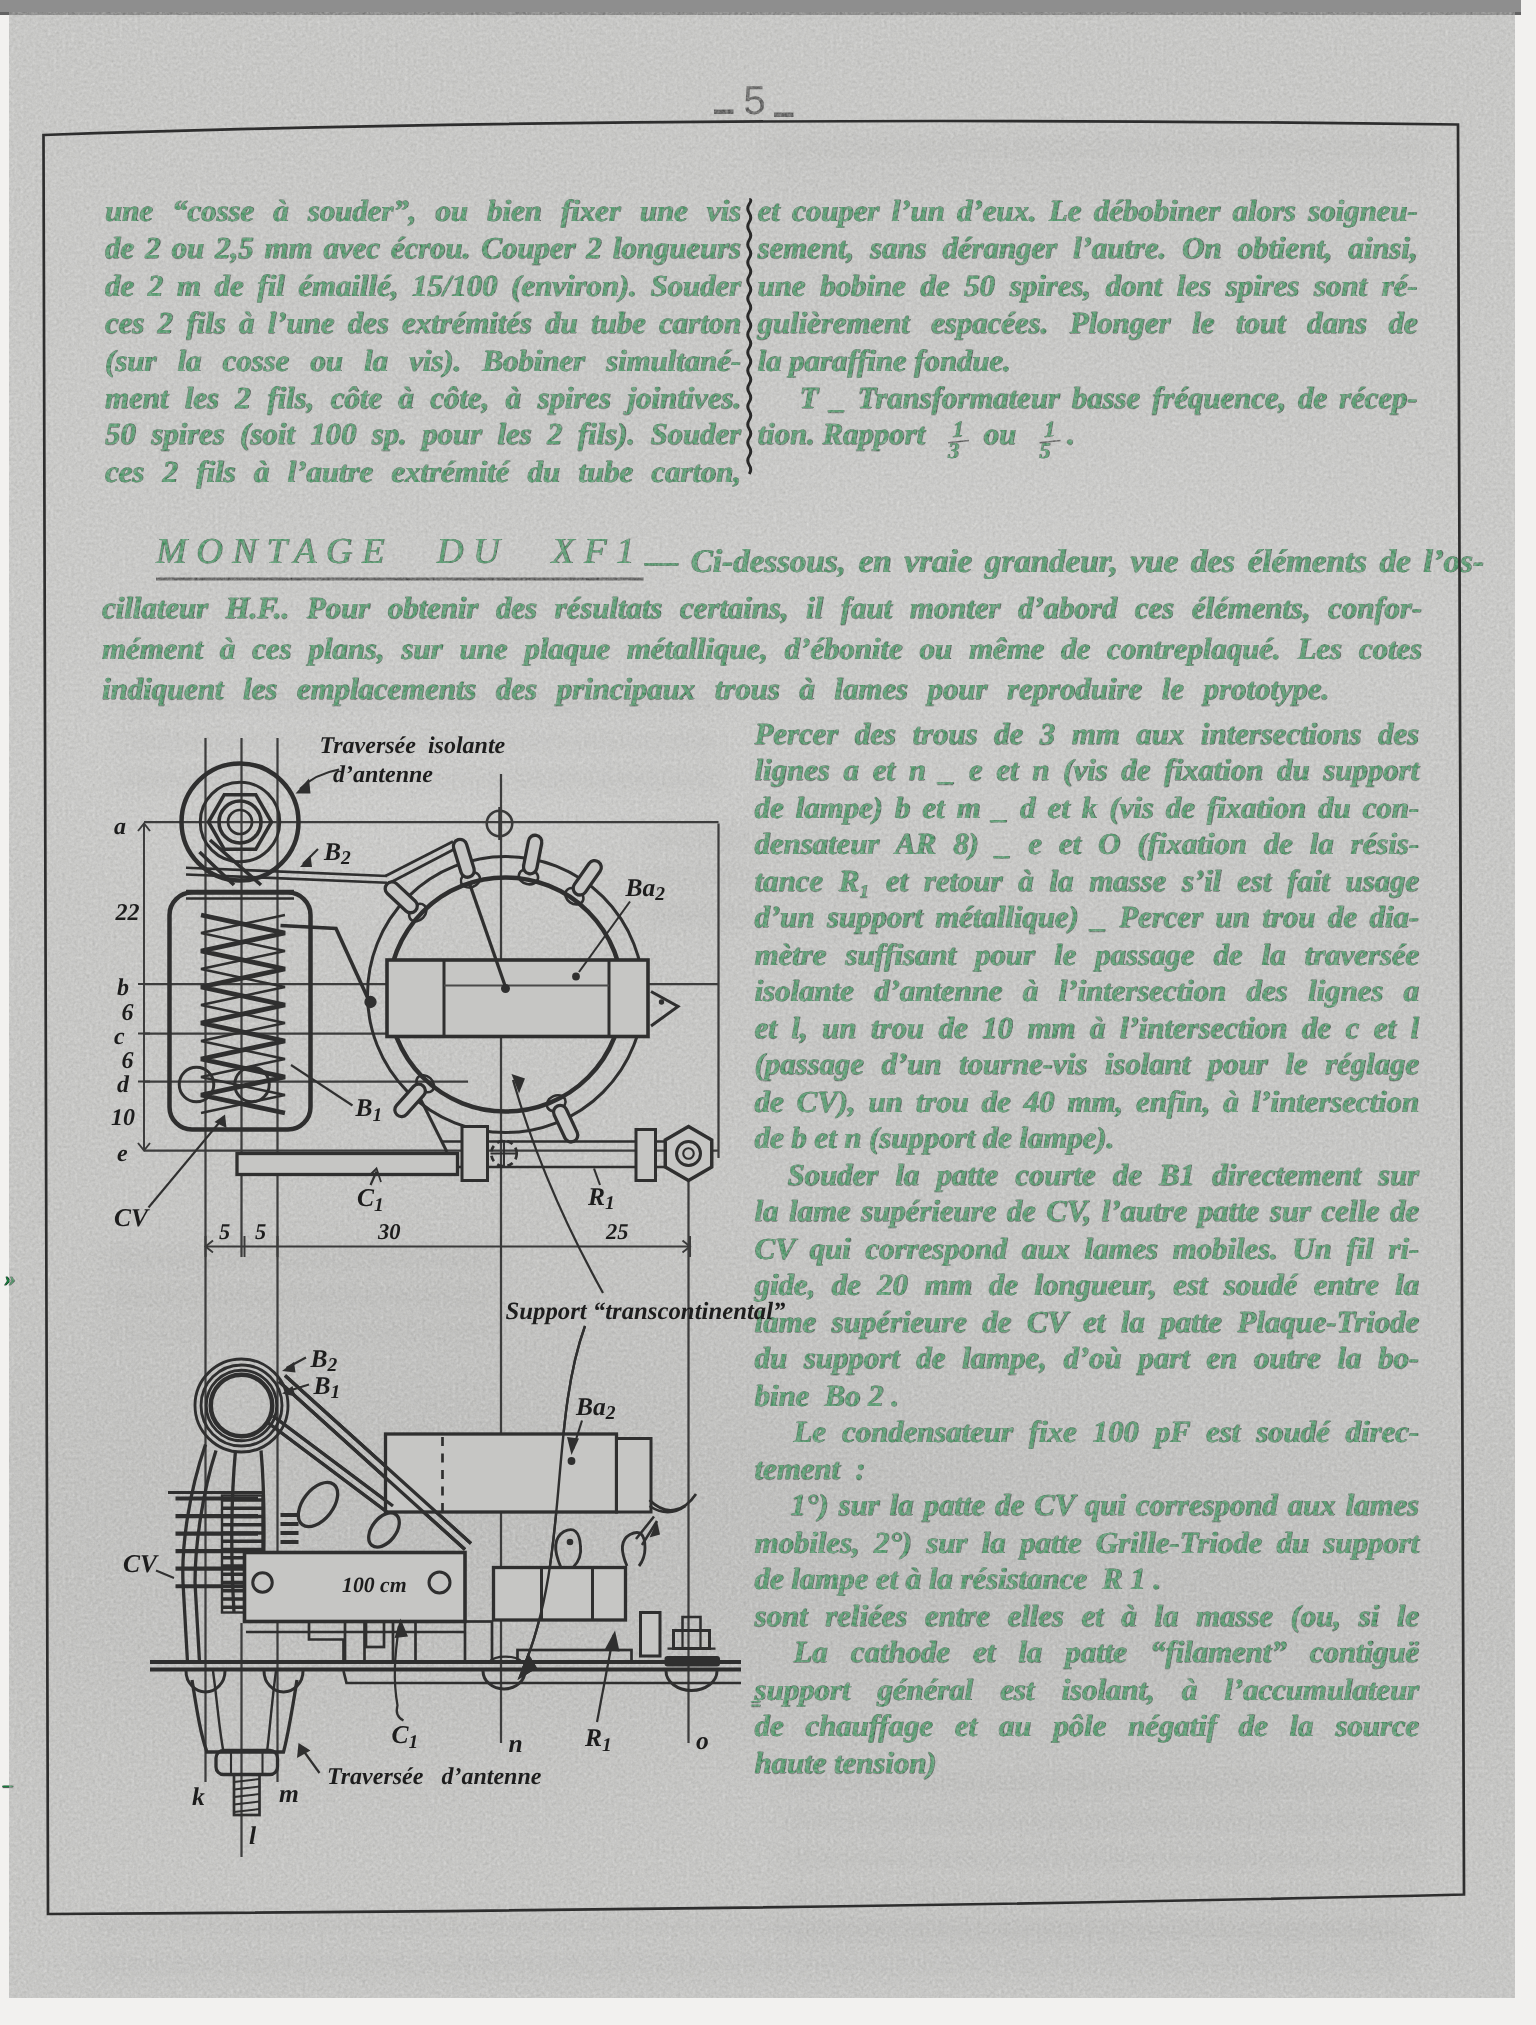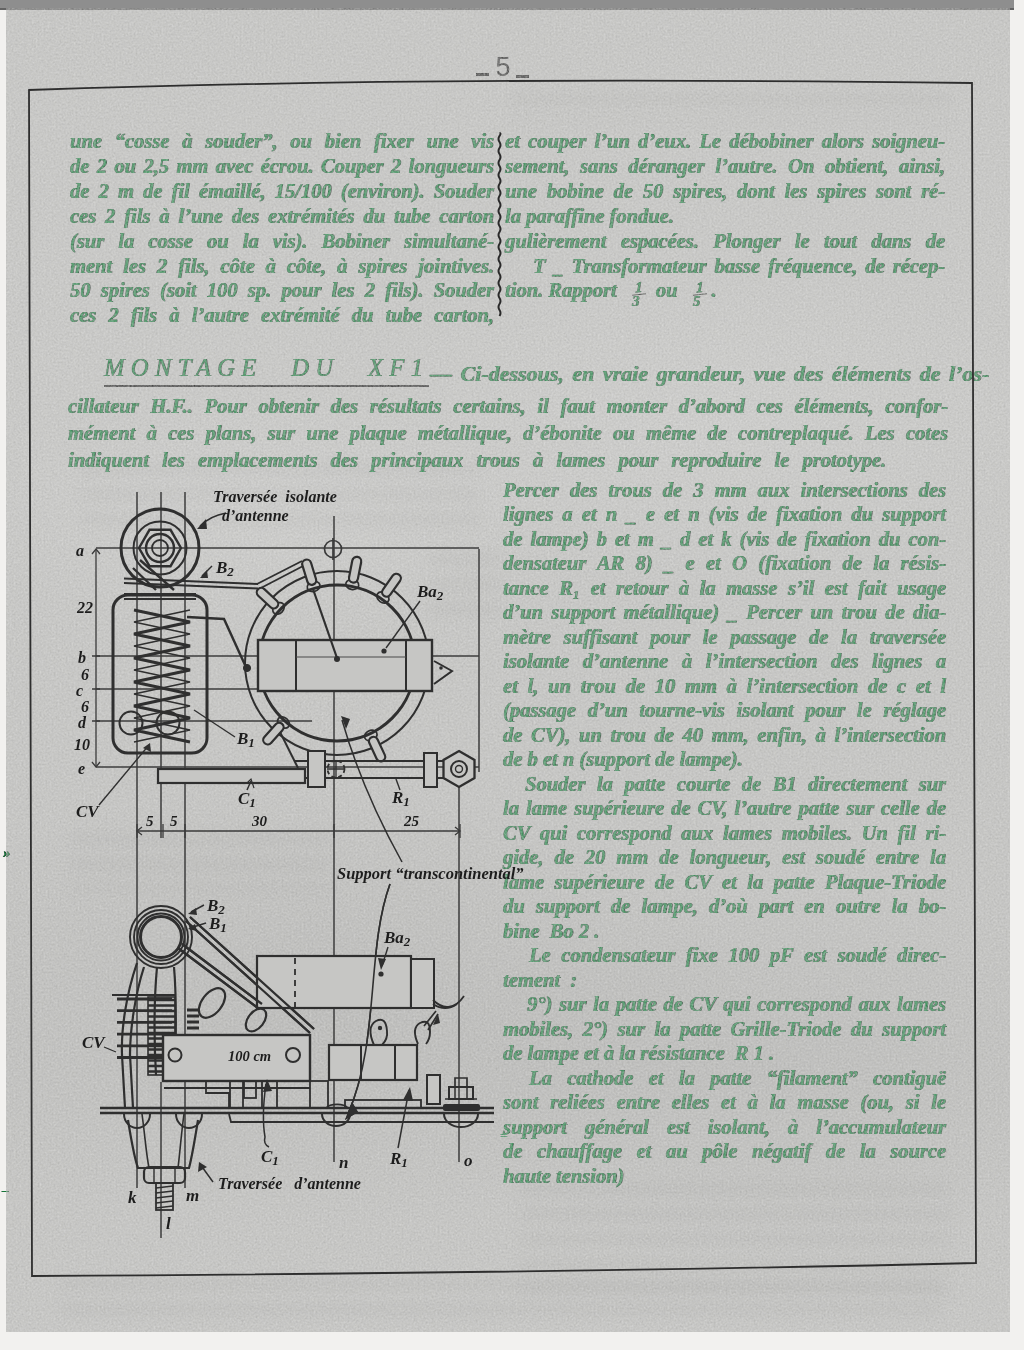--- a/index.html
+++ b/index.html
@@ -64,22 +64,22 @@
     <div>(sur la cosse ou la vis). Bobiner simultané-</div>
     <div>ment les 2 fils, côte à côte, à spires jointives.</div>
     <div>50 spires (soit 100 sp. pour les 2 fils). Souder</div>
     <div>ces 2 fils à l’autre extrémité du tube carton,</div>
   </div>
 
   <div class="hw jl" style="left:505px;top:129px;width:440px;font-size:20.5px;line-height:24.9px;">
     <div>et couper l’un d’eux. Le débobiner alors soigneu-</div>
     <div>sement, sans déranger l’autre. On obtient, ainsi,</div>
     <div>une bobine de 50 spires, dont les spires sont ré-</div>
+    <div>gulièrement espacées. Plonger le tout dans de</div>
     <div style="text-align-last:left;">la paraffine fondue.</div>
-    <div>gulièrement espacées. Plonger le tout dans de</div>
     <div style="text-indent:28px;">T _ Transformateur basse fréquence, de récep-</div>
     <div style="text-align-last:left;font-style:italic;">tion. Rapport &nbsp;&nbsp;<span class="fr"><span>1</span><span class="dn">3</span></span>&nbsp; ou &nbsp;&nbsp;<span class="fr"><span>1</span><span class="dn">5</span></span> .</div>
   </div>
 
   <div class="hw ln" style="left:104px;top:354px;font-size:24.5px;letter-spacing:6.4px;word-spacing:16px;border-bottom:2.5px solid #222;padding-bottom:3px;font-weight:normal;">MONTAGE&nbsp;DU&nbsp;XF1</div>
   <div class="hw ln" style="left:430px;top:361px;font-size:22px;word-spacing:3px;">— Ci-dessous, en vraie grandeur, vue des éléments de l’os-</div>
 
   <div class="hw jl" style="left:68px;top:393px;width:880px;font-size:20.5px;line-height:27px;">
     <div>cillateur H.F.. Pour obtenir des résultats certains, il faut monter d’abord ces éléments, confor-</div>
     <div>mément à ces plans, sur une plaque métallique, d’ébonite ou même de contreplaqué. Les cotes</div>
@@ -101,25 +101,25 @@
     <div style="text-align-last:left;font-family:Liberation Serif, serif;">de b et n (support de lampe).</div>
     <div style="text-indent:22px;">Souder la patte courte de B1 directement sur</div>
     <div>la lame supérieure de CV, l’autre patte sur celle de</div>
     <div>CV qui correspond aux lames mobiles. Un fil ri-</div>
     <div>gide, de 20 mm de longueur, est soudé entre la</div>
     <div>lame supérieure de CV et la patte Plaque-Triode</div>
     <div>du support de lampe, d’où part en outre la bo-</div>
     <div style="text-align-last:left;">bine &nbsp;Bo 2 .</div>
     <div style="text-indent:26px;">Le condensateur fixe 100 pF est soudé direc-</div>
     <div style="text-align-last:left;">tement &nbsp;:</div>
-    <div style="text-indent:24px;">9°) sur la patte de CV qui correspond aux lames</div>
+    <div style="text-indent:24px;">1°) sur la patte de CV qui correspond aux lames</div>
     <div>mobiles, 2°) sur la patte Grille-Triode du support</div>
     <div style="text-align-last:left;">de lampe et à la résistance &nbsp;R 1 .</div>
+    <div>sont reliées entre elles et à la masse (ou, si le</div>
     <div style="text-indent:26px;">La cathode et la patte “filament” contiguë</div>
-    <div>sont reliées entre elles et à la masse (ou, si le</div>
     <div>support général est isolant, à l’accumulateur</div>
     <div>de chauffage et au pôle négatif de la source</div>
     <div style="text-align-last:left;">haute tension)</div>
   </div>
 
   <svg width="1024" height="1350" viewBox="0 0 1024 1350">
     <defs>
       <filter id="grain" x="0" y="0" width="100%" height="100%">
         <feTurbulence type="fractalNoise" baseFrequency="0.55" numOctaves="3" seed="7" stitchTiles="stitch"></feTurbulence>
         <feColorMatrix type="matrix" values="0 0 0 0 0.38  0 0 0 0 0.38  0 0 0 0 0.37  0.55 0.55 0.55 0 -0.25"></feColorMatrix>

